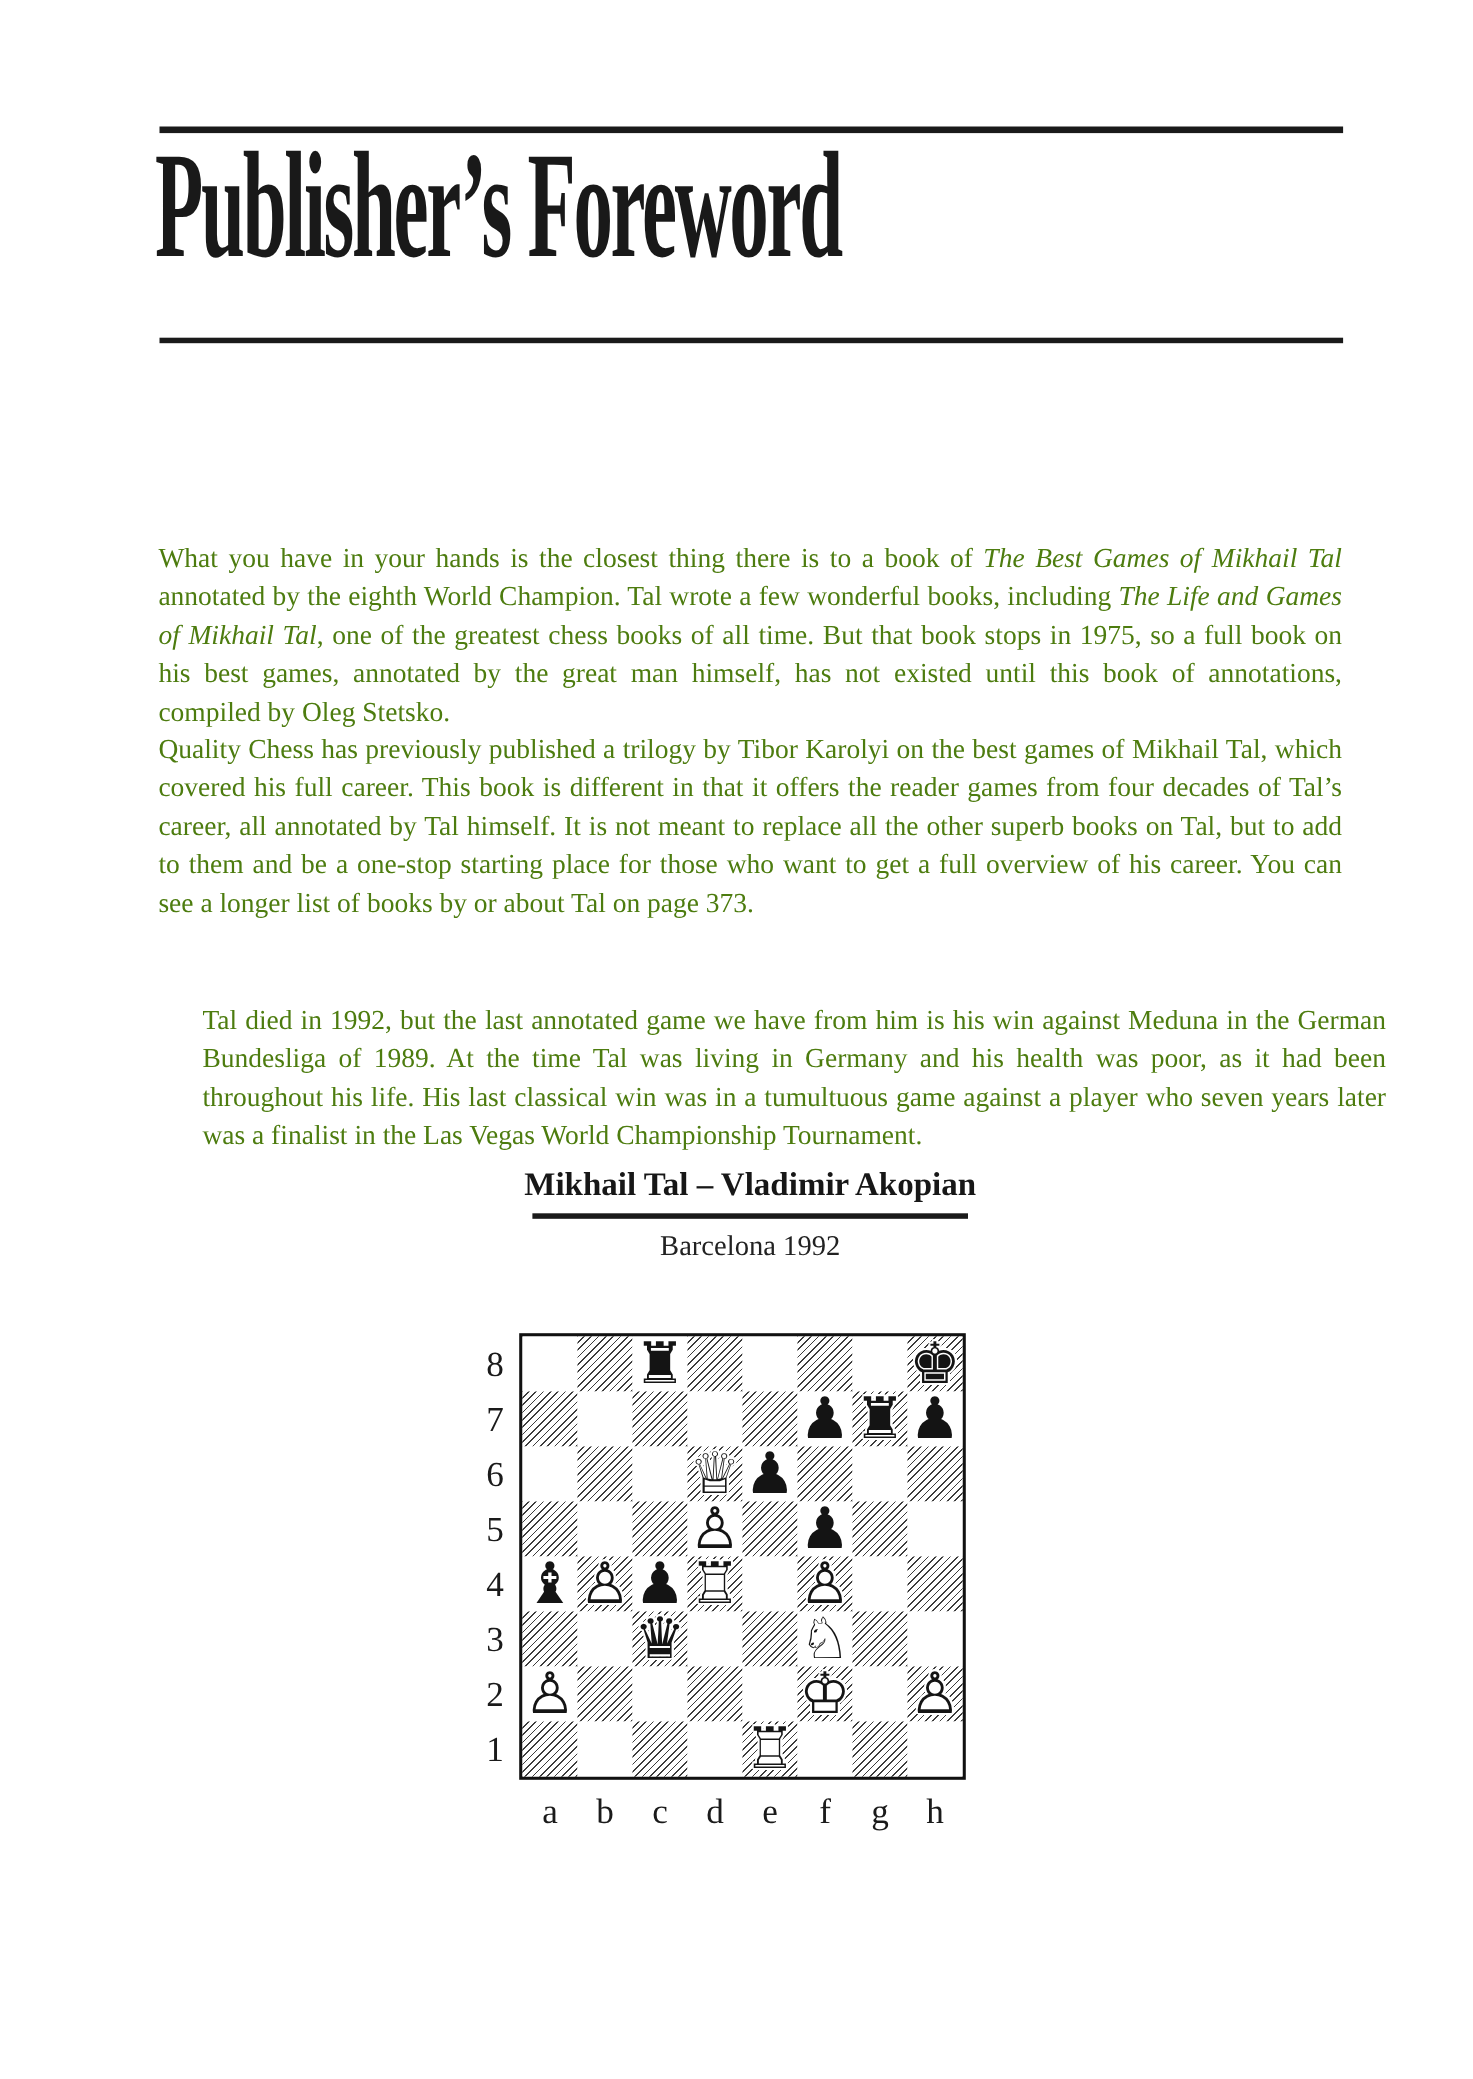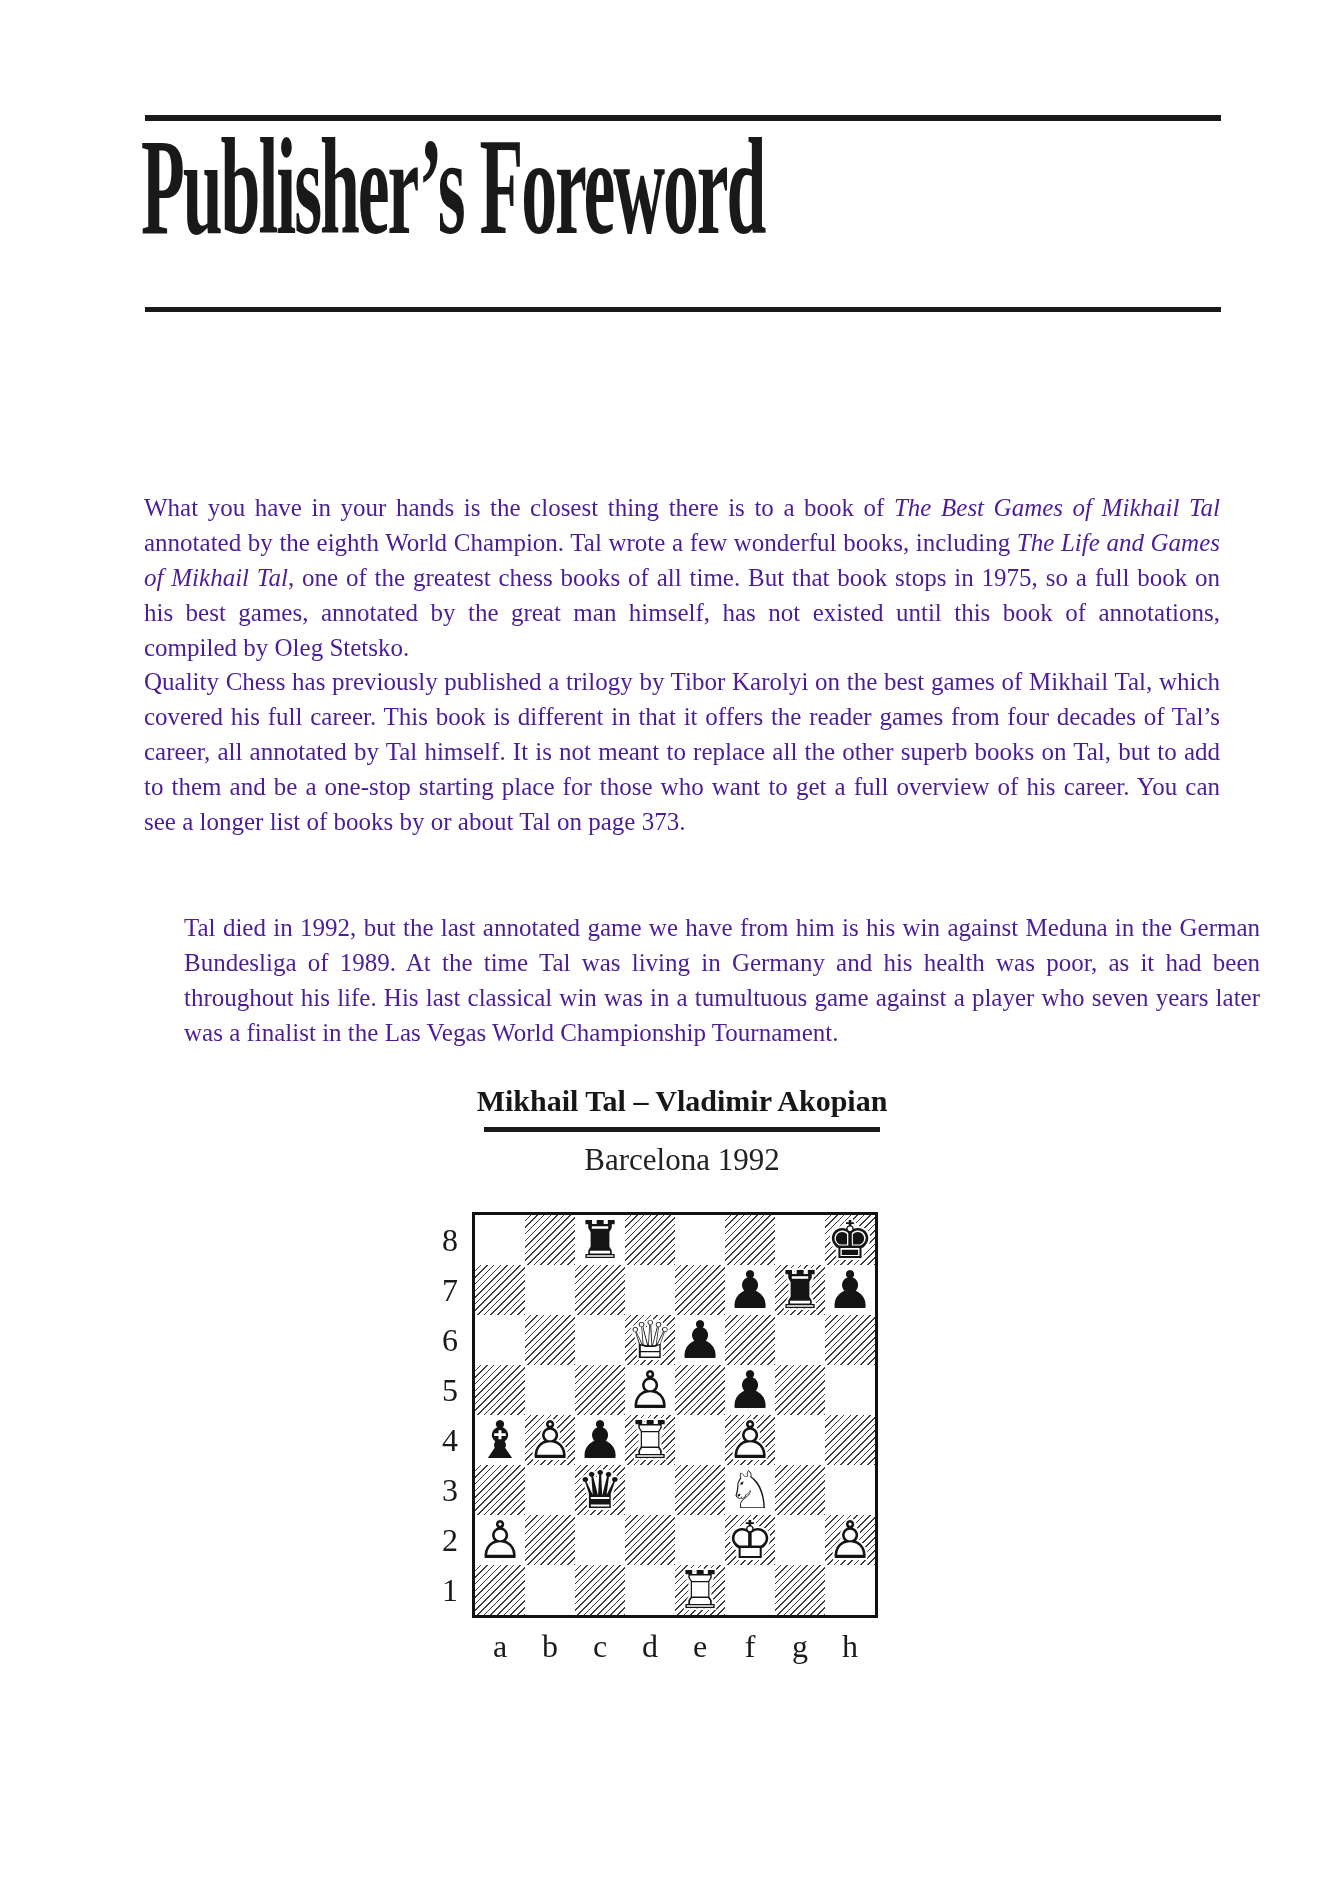--- a/index.html
+++ b/index.html
@@ -32,47 +32,47 @@
     white-space: nowrap;
     color: #191919;
   }
   .body-par {
     position: absolute;
     left: 144px; width: 1076px;
     margin: 0;
     font-size: 25px;
     line-height: 35px;
     text-align: justify;
-    color: #4c1d95;
+    color: #4d7c0f;
   }
   .par-1 { top: 490px; }
   .par-2 { top: 664px; }
   .par-3 { top: 910px; margin-left: 40px; }
   .italic { font-style: italic; }
 
   .game-header {
     position: absolute;
-    left: 144px; top: 1084px; width: 1076px;
+    left: 144px; top: 1060px; width: 1076px;
     text-align: center;
   }
   .game-players {
     margin: 0;
     font-size: 30px;
     font-weight: bold;
     letter-spacing: 0px;
     color: #171717;
   }
   .game-rule {
     width: 396px; height: 5px;
     background: #1a1a1a;
     margin: 9px auto 10px auto;
   }
   .game-venue {
     margin: 0;
-    font-size: 31px;
+    font-size: 26px;
     color: #222;
   }
 
   
   .diagram {
     position: absolute;
     left: 424px; top: 1212px;
   }
   .diagram-row { display: flex; }
   .rank-labels {

